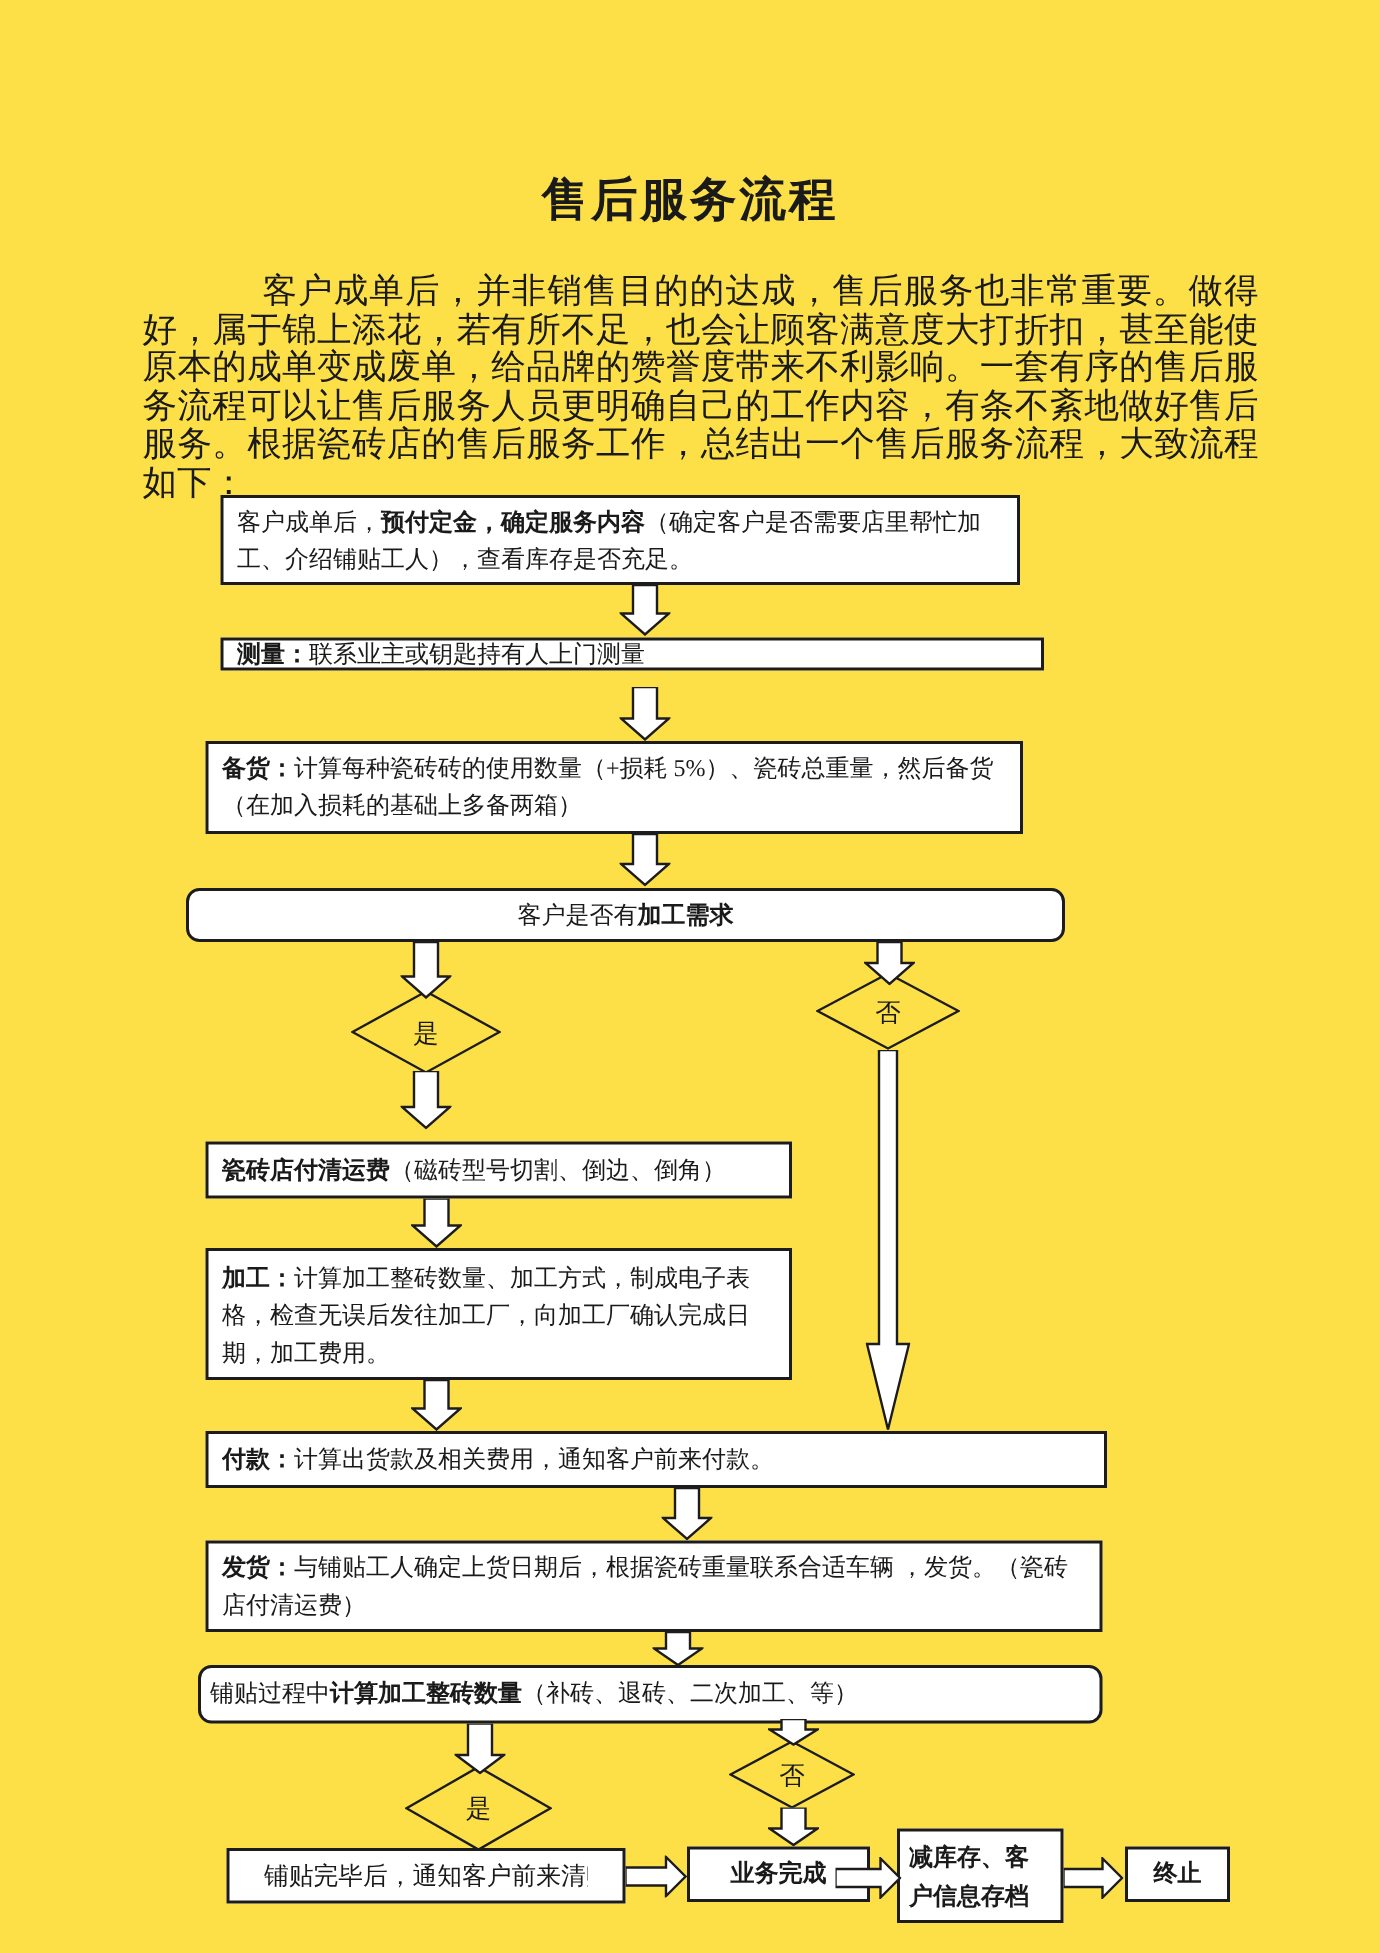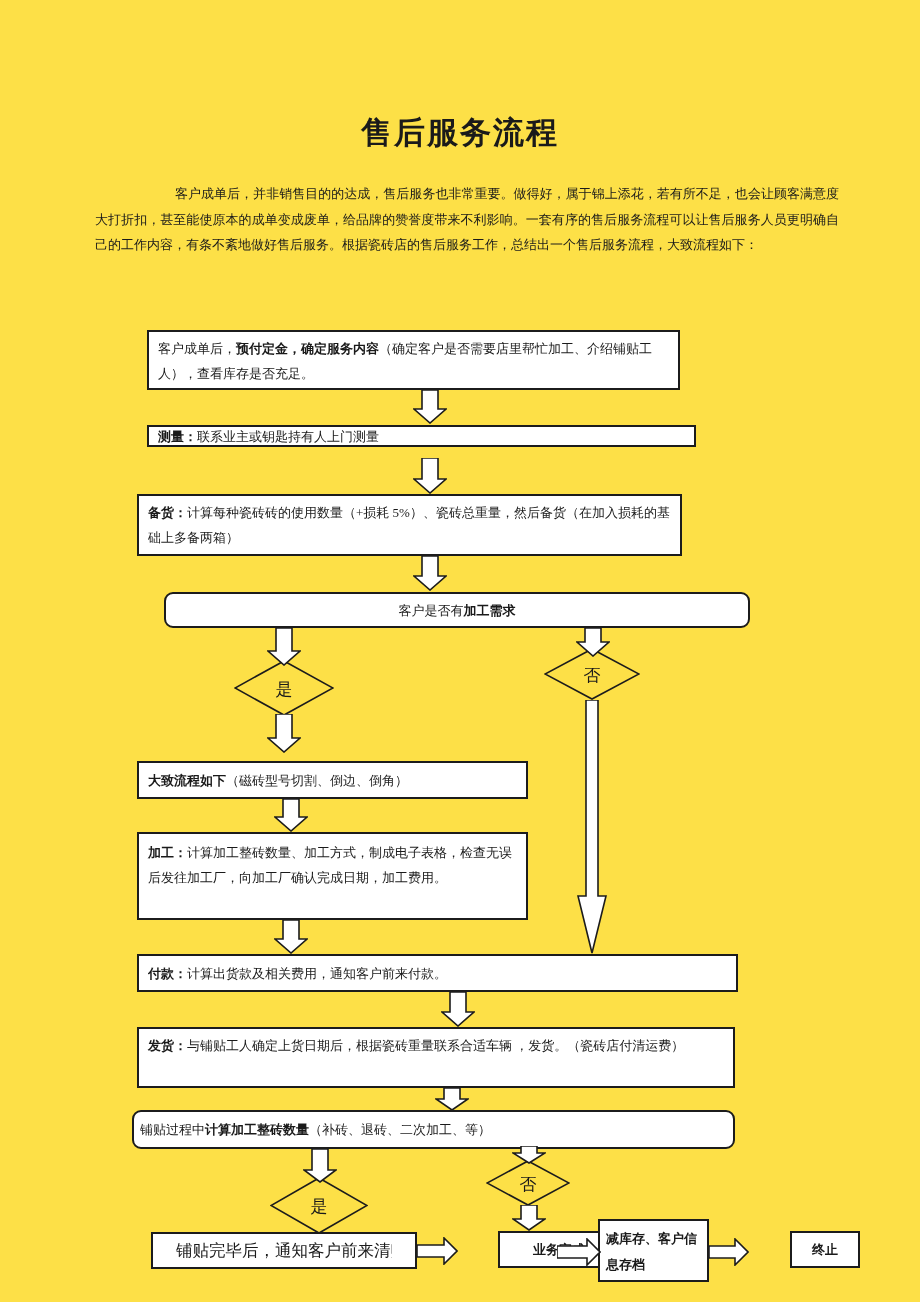--- a/index.html
+++ b/index.html
@@ -13,35 +13,35 @@
   }
   .doc-title{
     position:absolute;left:0;top:112px;width:920px;
     text-align:center;
     font-size:31px;font-weight:700;
     letter-spacing:2px;
     margin:0;
   }
   .intro{
     position:absolute;left:95px;top:181px;width:744px;
-    font-size:13px;line-height:25.6px;
+    font-size:23px;line-height:25.6px;
     text-align:justify;text-justify:inter-ideograph;
     text-indent:80px;
     margin:0;
   }
   
   .nbox{
     position:absolute;box-sizing:border-box;
     border:2px solid #1c1c1c;background:#ffffff;
-    font-size:13px;line-height:25px;
+    font-size:16px;line-height:25px;
     padding:4px 9px;
   }
   .round{border-radius:9px;}
   .vcenter{display:flex;align-items:center;}
-  .hcenter{justify-content:center;text-align:center;margin-left:40px;}
+  .hcenter{justify-content:center;text-align:center;}
   .nowrap{white-space:nowrap;overflow:hidden;}
   b,.b{font-weight:700;}
   .dlabel{
     position:absolute;font-size:17px;line-height:17px;
     transform:translate(-50%,-50%);
     background:transparent;
   }
   .arr{position:absolute;display:block;}
 </style>
 </head>
@@ -75,21 +75,21 @@
       <polygon points="50,1 99,28 50,55 1,28" fill="none" stroke="#1c1c1c" stroke-width="1.6"></polygon>
     </svg>
     <span class="dlabel" style="left:284px;top:689px;">是</span>
 
     <svg class="arr" style="left:544px;top:648px;" width="96" height="52" viewBox="0 0 96 52">
       <polygon points="48,1 95,26 48,51 1,26" fill="none" stroke="#1c1c1c" stroke-width="1.6"></polygon>
     </svg>
     <span class="dlabel" style="left:592px;top:675px;">否</span>
 
     <div class="nbox vcenter" style="left:137px;top:761px;width:391px;height:38px;">
-      <span class="nowrap"><b>大致流程如下</b><span>（磁砖型号切割、倒边、倒角）</span></span>
+      <span class="nowrap"><b>瓷砖店付清运费</b><span>（磁砖型号切割、倒边、倒角）</span></span>
     </div>
 
     <div class="nbox" style="left:137px;top:832px;width:391px;height:88px;padding-top:6px;">
       <b>加工：</b><span>计算加工整砖数量、加工方式，制成电子表格，检查无误后发往加工厂，向加工厂确认完成日期，加工费用。</span>
     </div>
 
     <div class="nbox vcenter" style="left:137px;top:954px;width:601px;height:38px;">
       <span class="nowrap"><b>付款：</b><span>计算出货款及相关费用，通知客户前来付款。</span></span>
     </div>
 

